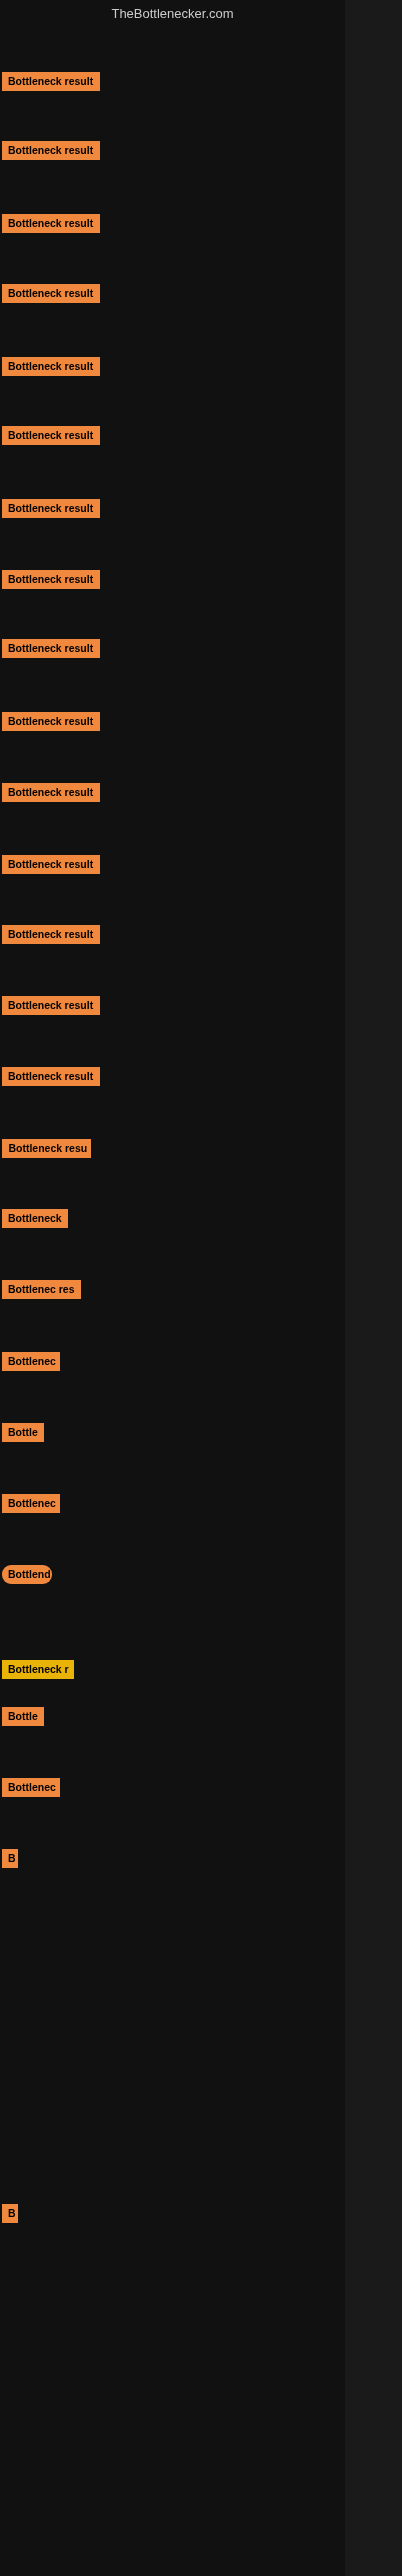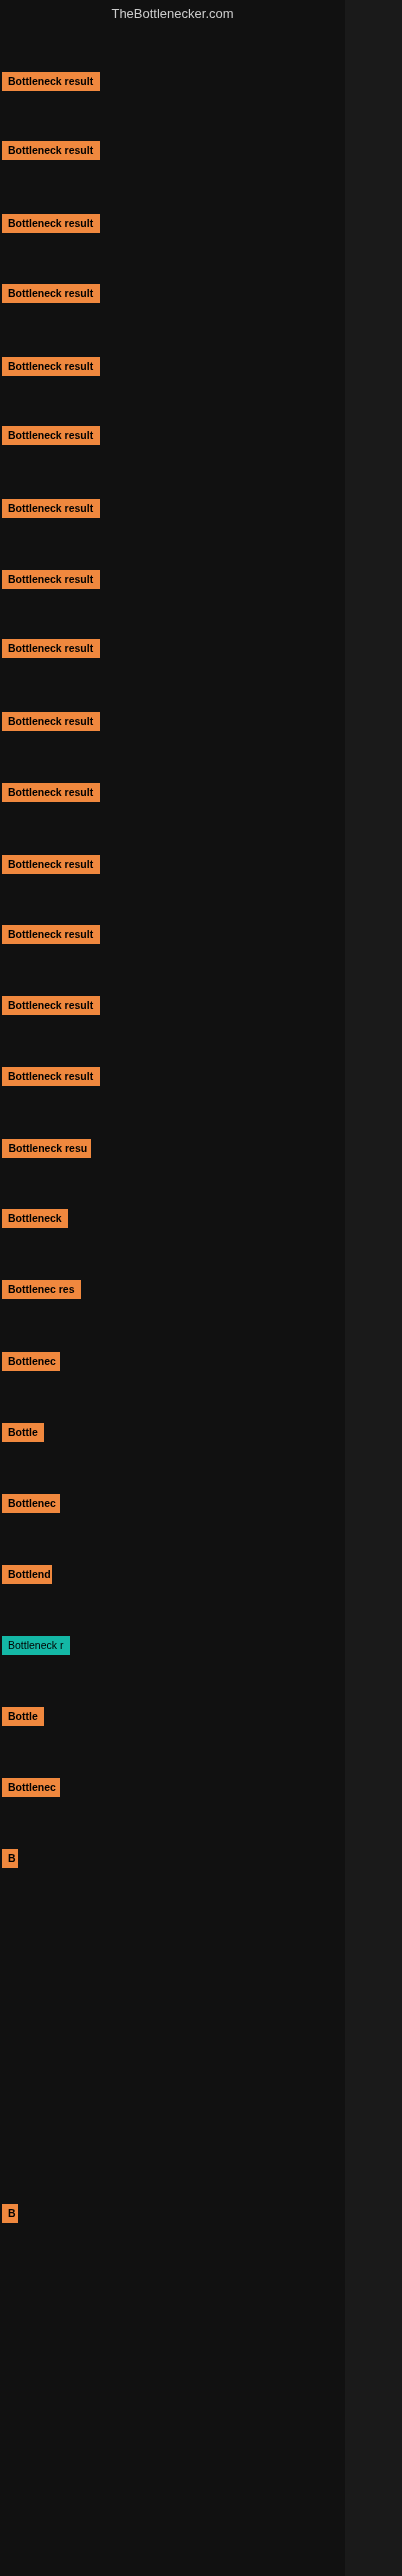--- a/index.html
+++ b/index.html
@@ -50,21 +50,21 @@
       <div style="position: absolute; top: 829px; left: 0px;"><span style="background-color: rgb(240, 136, 62); color: rgb(0, 0, 0); font-size: 10.5px; font-weight: bold; padding: 3.2px 6.4px; display: inline-block; white-space: nowrap; max-width: 105px; overflow: hidden; margin-left: 1.6px;">Bottleneck result</span></div>
       <div style="position: absolute; top: 899px; left: 0px;"><span style="background-color: rgb(240, 136, 62); color: rgb(0, 0, 0); font-size: 10.5px; font-weight: bold; padding: 3.2px 6.4px; display: inline-block; white-space: nowrap; max-width: 105px; overflow: hidden; margin-left: 1.6px;">Bottleneck result</span></div>
       <div style="position: absolute; top: 970px; left: 0px;"><span style="background-color: rgb(240, 136, 62); color: rgb(0, 0, 0); font-size: 10.5px; font-weight: bold; padding: 3.2px 6.4px; display: inline-block; white-space: nowrap; max-width: 105px; overflow: hidden; margin-left: 1.6px;">Bottleneck result</span></div>
       <div style="position: absolute; top: 1041px; left: 0px;"><span style="background-color: rgb(240, 136, 62); color: rgb(0, 0, 0); font-size: 10.5px; font-weight: bold; padding: 3.2px 6.4px; display: inline-block; white-space: nowrap; max-width: 105px; overflow: hidden; margin-left: 1.6px;">Bottleneck result</span></div>
       <div style="position: absolute; top: 1113px; left: 0px;"><span style="background-color: rgb(240, 136, 62); color: rgb(0, 0, 0); font-size: 10.5px; font-weight: bold; padding: 3.2px 6.4px; display: inline-block; white-space: nowrap; max-width: 89px; overflow: hidden; margin-left: 2px;">Bottleneck resu</span></div>
       <div style="position: absolute; top: 1183px; left: 0px;"><span style="background-color: rgb(240, 136, 62); color: rgb(0, 0, 0); font-size: 10.5px; font-weight: bold; padding: 3.2px 6.4px; display: inline-block; white-space: nowrap; max-width: 66px; overflow: hidden; margin-left: 1.6px;">Bottleneck</span></div>
       <div style="position: absolute; top: 1254px; left: 0px;"><span style="background-color: rgb(240, 136, 62); color: rgb(0, 0, 0); font-size: 10.5px; font-weight: bold; padding: 3.2px 6.4px; display: inline-block; white-space: nowrap; max-width: 85px; overflow: hidden; margin-left: 1.6px;">Bottlenec res</span></div>
       <div style="position: absolute; top: 1326px; left: 0px;"><span style="background-color: rgb(240, 136, 62); color: rgb(0, 0, 0); font-size: 10.5px; font-weight: bold; padding: 3.2px 6.4px; display: inline-block; white-space: nowrap; max-width: 58px; overflow: hidden; margin-left: 1.6px;">Bottlenec</span></div>
       <div style="position: absolute; top: 1397px; left: 0px;"><span style="background-color: rgb(240, 136, 62); color: rgb(0, 0, 0); font-size: 10.5px; font-weight: bold; padding: 3.2px 6.4px; display: inline-block; white-space: nowrap; max-width: 42px; overflow: hidden; margin-left: 1.6px;">Bottle</span></div>
       <div style="position: absolute; top: 1468px; left: 0px;"><span style="background-color: rgb(240, 136, 62); color: rgb(0, 0, 0); font-size: 10.5px; font-weight: bold; padding: 3.2px 6.4px; display: inline-block; white-space: nowrap; max-width: 58px; overflow: hidden; margin-left: 1.6px;">Bottlenec</span></div>
-      <div style="position: absolute; top: 1539px; left: 0px;"><span style="background-color: rgb(240, 136, 62); color: rgb(0, 0, 0); font-size: 10.5px; font-weight: bold; padding: 3.2px 6.4px; display: inline-block; white-space: nowrap; max-width: 50px; overflow: hidden; margin-left: 1.6px;">Bottlend</span></div>
-      <div style="position: absolute; top: 1610px; left: 0px;"><span style="background-color: #14b8a6; color: rgb(0, 0, 0); font-size: 10.5px; font-weight: normal; padding: 3.2px 6.4px; display: inline-block; white-space: nowrap; max-width: 72px; overflow: hidden; margin-left: 1.6px;">Bottleneck r</span></div>
+      <div style="position: absolute; top: 1539px; left: 0px;"><span style="background-color: rgb(240, 136, 62); color: rgb(0, 0, 0); font-size: 10.5px; font-weight: bold; padding: 3.2px 6.4px; display: inline-block; white-space: nowrap; max-width: 50px; overflow: hidden; margin-left: 1.6px; border-radius: 9px;">Bottlend</span></div>
+      <div style="position: absolute; top: 1610px; left: 0px;"><span style="background-color: #eab308; color: rgb(0, 0, 0); font-size: 10.5px; font-weight: bold; padding: 3.2px 6.4px; display: inline-block; white-space: nowrap; max-width: 72px; overflow: hidden; margin-left: 1.6px; margin-top: 24px;">Bottleneck r</span></div>
       <div style="position: absolute; top: 1681px; left: 0px;"><span style="background-color: rgb(240, 136, 62); color: rgb(0, 0, 0); font-size: 10.5px; font-weight: bold; padding: 3.2px 6.4px; display: inline-block; white-space: nowrap; max-width: 42px; overflow: hidden; margin-left: 1.6px;">Bottle</span></div>
       <div style="position: absolute; top: 1752px; left: 0px;"><span style="background-color: rgb(240, 136, 62); color: rgb(0, 0, 0); font-size: 10.5px; font-weight: bold; padding: 3.2px 6.4px; display: inline-block; white-space: nowrap; max-width: 58px; overflow: hidden; margin-left: 1.6px;">Bottlenec</span></div>
       <div style="position: absolute; top: 1823px; left: 0px;"><span style="background-color: rgb(240, 136, 62); color: rgb(0, 0, 0); font-size: 10.5px; font-weight: bold; padding: 3.2px 6.4px; display: inline-block; white-space: nowrap; max-width: 16px; overflow: hidden; margin-left: 1.6px;">B</span></div>
       <div style="position: absolute; top: 2178px; left: 0px;"><span style="background-color: rgb(240, 136, 62); color: rgb(0, 0, 0); font-size: 10.5px; font-weight: bold; padding: 3.2px 6.4px; display: inline-block; white-space: nowrap; max-width: 16px; overflow: hidden; margin-left: 1.6px;">B</span></div>
     </div>
 </div>
 
 
 </body></html>

